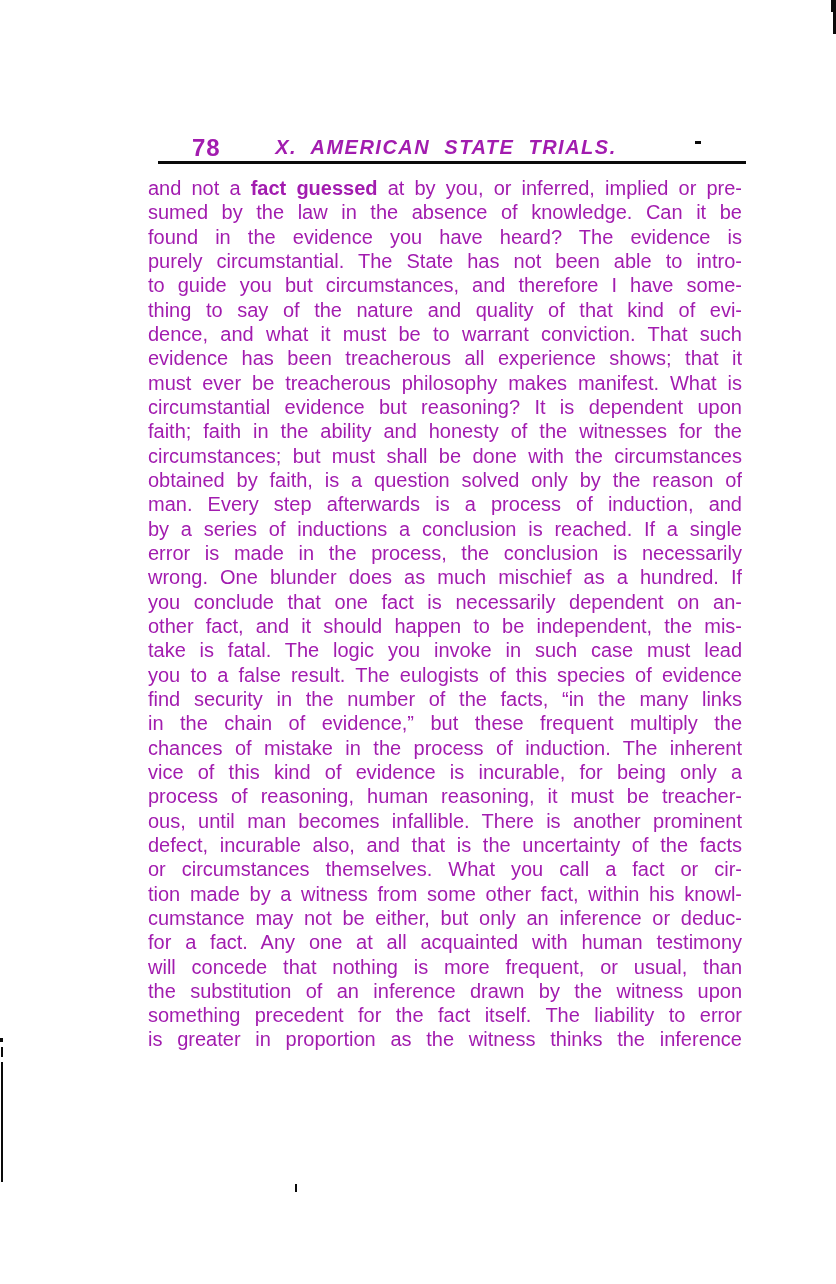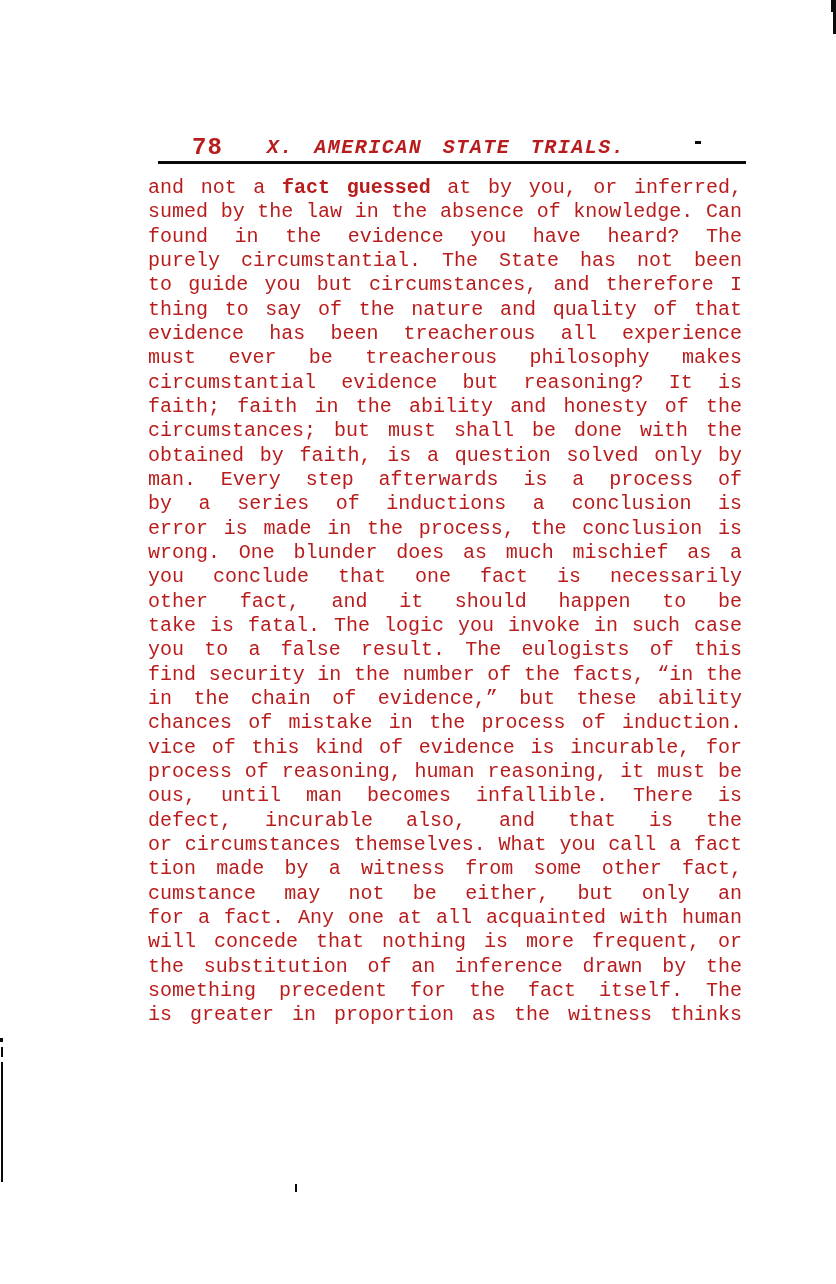--- a/index.html
+++ b/index.html
@@ -2,22 +2,22 @@
 <html><head>
 <meta charset="utf-8">
 <style>
   * { margin: 0; padding: 0; box-sizing: border-box; }
   html, body { background: #e8e8e8; }
   .page {
     position: relative;
     width: 836px;
     height: 1284px;
     background: #ffffff;
-    font-family: Liberation Mono, monospace;
-    color: #b91c1c;
+    font-family: Liberation Sans, sans-serif;
+    color: #a21caf;
     overflow: hidden;
     margin: 0 auto;
   }
   .page-header {
     position: absolute;
     left: 148px;
     top: 133px;
     width: 596px;
     height: 32px;
   }
@@ -95,36 +95,37 @@
 
   <div class="header-rule"></div>
 
   <main class="body-text">
       <div class="line">and not a <b>fact guessed</b> at by you, or inferred, implied or pre-</div>
       <div class="line">sumed by the law in the absence of knowledge. Can it be</div>
       <div class="line">found in the evidence you have heard? The evidence is</div>
       <div class="line">purely circumstantial. The State has not been able to intro-</div>
       <div class="line">to guide you but circumstances, and therefore I have some-</div>
       <div class="line">thing to say of the nature and quality of that kind of evi-</div>
+      <div class="line">dence, and what it must be to warrant conviction. That such</div>
       <div class="line">evidence has been treacherous all experience shows; that it</div>
       <div class="line">must ever be treacherous philosophy makes manifest. What is</div>
       <div class="line">circumstantial evidence but reasoning? It is dependent upon</div>
       <div class="line">faith; faith in the ability and honesty of the witnesses for the</div>
       <div class="line">circumstances; but must shall be done with the circumstances</div>
       <div class="line">obtained by faith, is a question solved only by the reason of</div>
       <div class="line">man. Every step afterwards is a process of induction, and</div>
       <div class="line">by a series of inductions a conclusion is reached. If a single</div>
       <div class="line">error is made in the process, the conclusion is necessarily</div>
       <div class="line">wrong. One blunder does as much mischief as a hundred. If</div>
       <div class="line">you conclude that one fact is necessarily dependent on an-</div>
       <div class="line">other fact, and it should happen to be independent, the mis-</div>
       <div class="line">take is fatal. The logic you invoke in such case must lead</div>
       <div class="line">you to a false result. The eulogists of this species of evidence</div>
       <div class="line">find security in the number of the facts, “in the many links</div>
-      <div class="line">in the chain of evidence,” but these ability multiply the</div>
+      <div class="line">in the chain of evidence,” but these frequent multiply the</div>
       <div class="line">chances of mistake in the process of induction. The inherent</div>
       <div class="line">vice of this kind of evidence is incurable, for being only a</div>
       <div class="line">process of reasoning, human reasoning, it must be treacher-</div>
       <div class="line">ous, until man becomes infallible. There is another prominent</div>
       <div class="line">defect, incurable also, and that is the uncertainty of the facts</div>
       <div class="line">or circumstances themselves. What you call a fact or cir-</div>
       <div class="line">tion made by a witness from some other fact, within his knowl-</div>
       <div class="line">cumstance may not be either, but only an inference or deduc-</div>
       <div class="line">for a fact. Any one at all acquainted with human testimony</div>
       <div class="line">will concede that nothing is more frequent, or usual, than</div>

